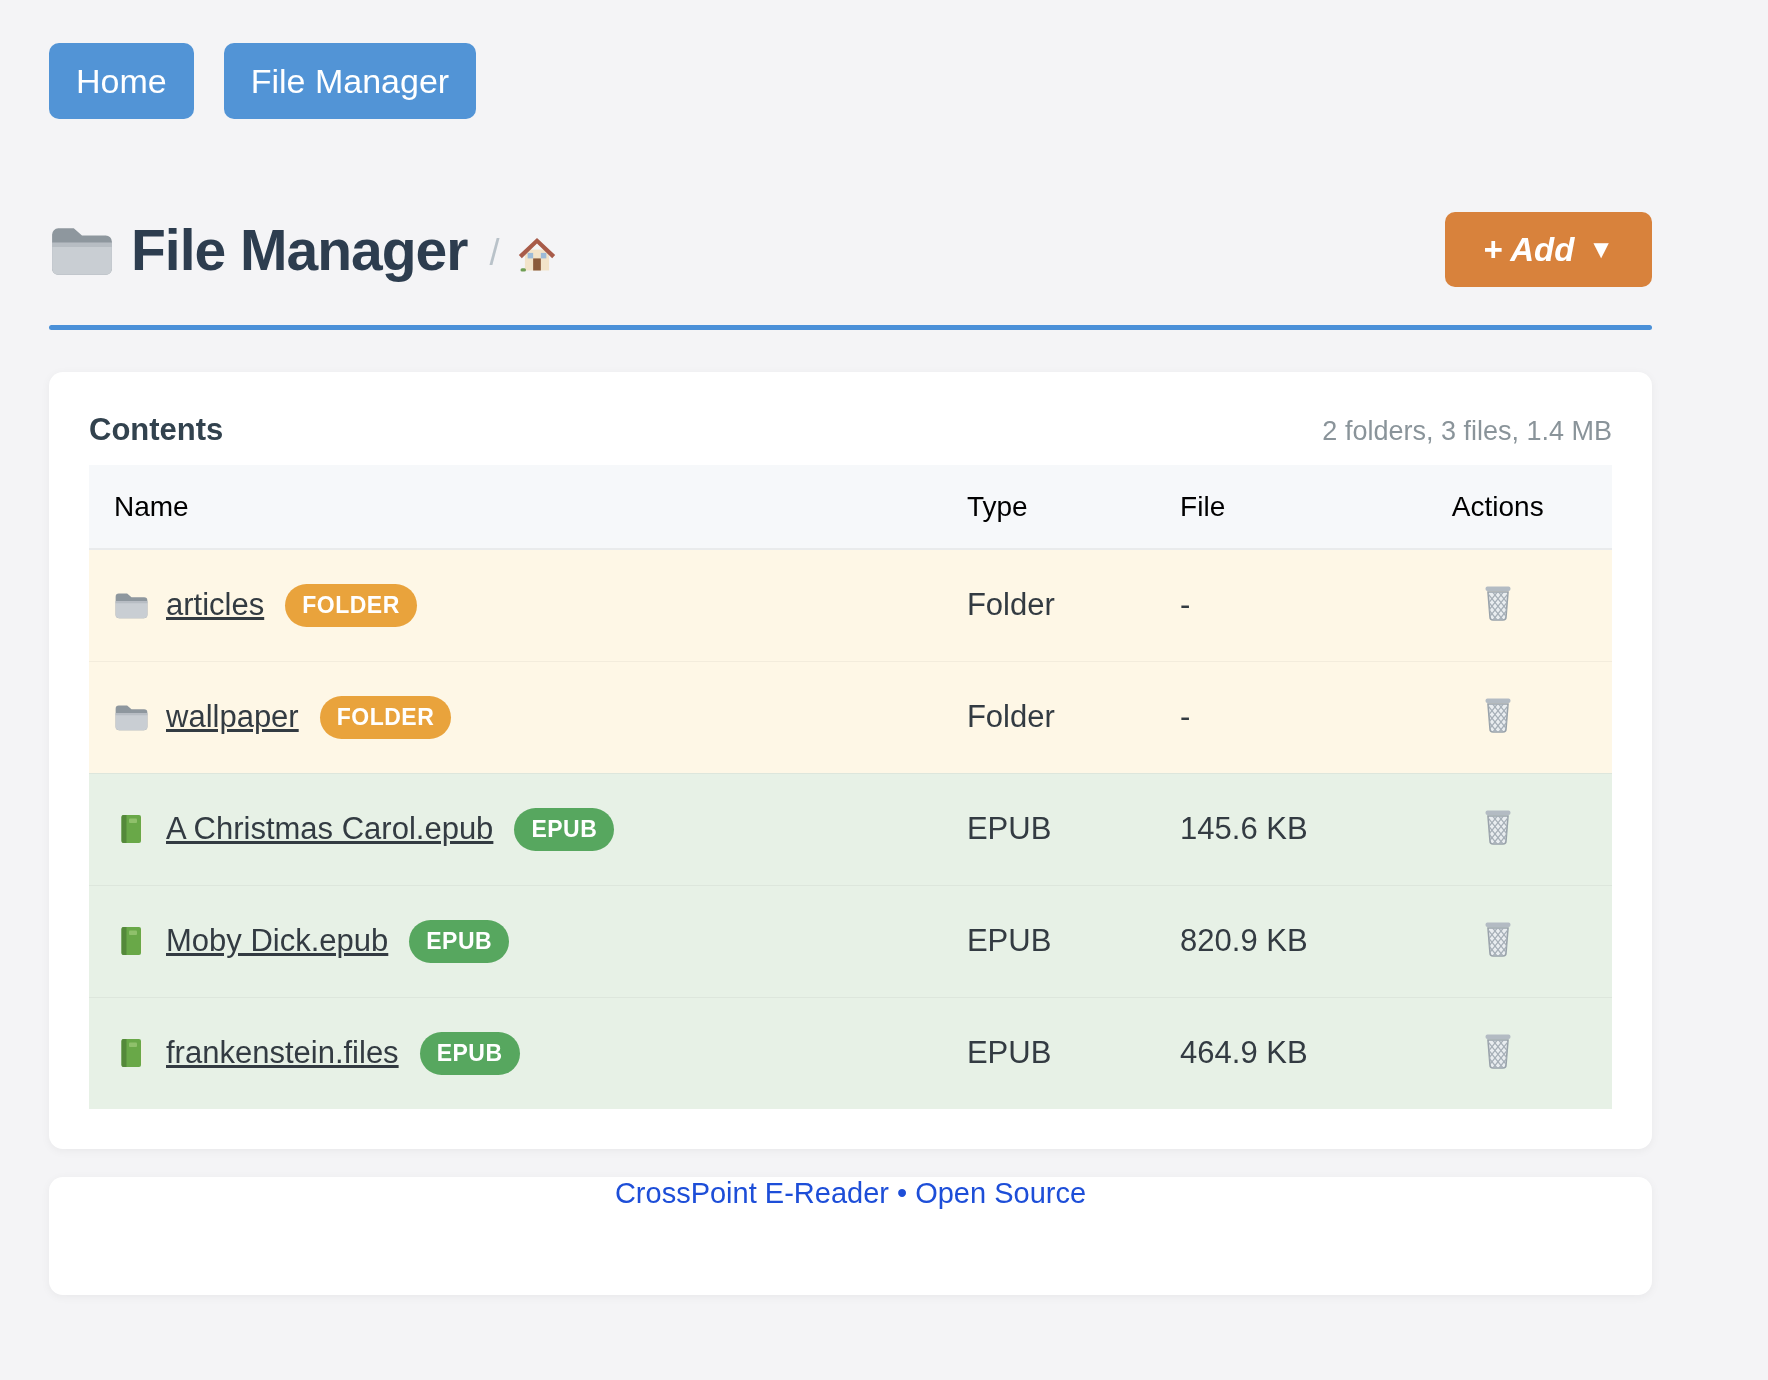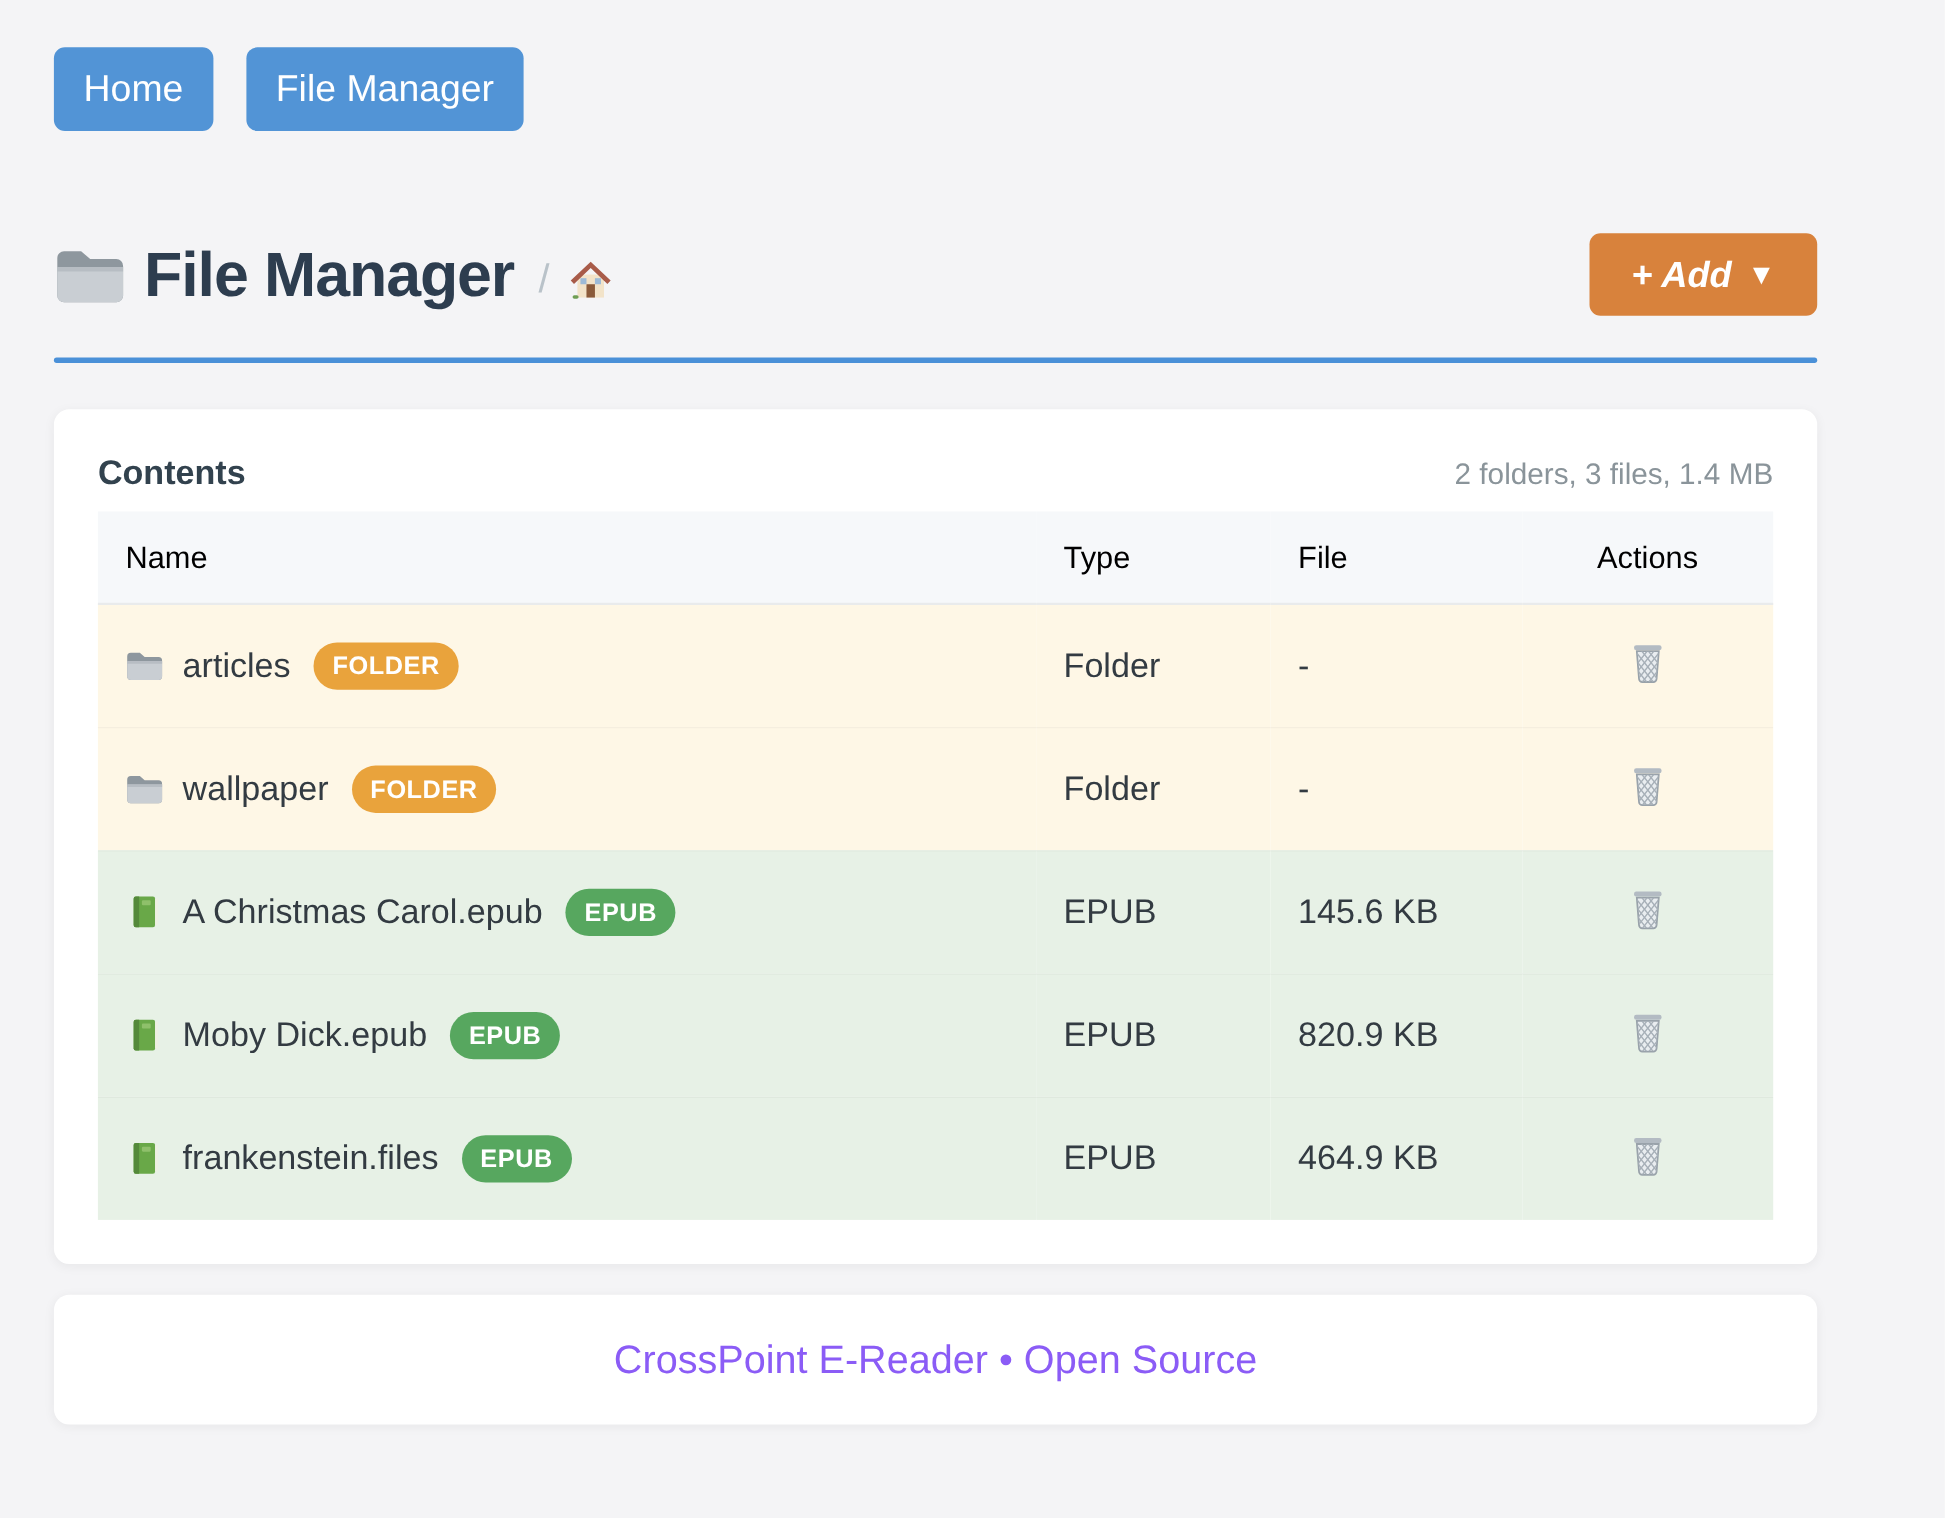--- a/index.html
+++ b/index.html
@@ -75,37 +75,37 @@
   tbody td{
     height:112px;padding:0 0 0 25px;
     font-size:31px;color:var(--cell_color);
     border-top:1px solid rgba(0,0,0,0.045);
   }
   tbody tr:first-child td{border-top:none;}
   tr.row-folder td{background:var(--folder_row_bg);}
   tr.row-epub td{background:var(--epub_row_bg);margin-top:45px;}
   .cell-name-inner{display:flex;align-items:center;gap:17px;}
   .row-icon svg{width:35px;height:32px;display:block;}
-  .file-name{cursor:pointer;}
+  .file-name{cursor:pointer;text-decoration:underline;}
   .badge{
     font-size:23px;font-weight:700;color:#fff;
     padding:8px 17px;border-radius:999px;letter-spacing:0.5px;
     margin-left:4px;white-space:nowrap;
   }
   .badge-folder{background:var(--folder_badge);}
   .badge-epub{background:var(--epub_badge);}
   td.cell-actions{text-align:center;padding:0;}
   .trash-btn{background:none;border:none;cursor:pointer;padding:4px;}
   .trash-btn svg{width:34px;height:38px;display:block;margin:0 auto;}
 
   
   .footer-card{
     margin-top:28px;height:118px;
-    display:flex;align-items:center;justify-content:center;
-    font-size:36px;color:#8b5cf6;
+    display:flex;justify-content:center;
+    font-size:29px;color:#1d4ed8;
   }
 </style>
 </head>
 <body>
 
 <div class="container">
 
   <div class="nav">
     <button class="nav-btn">Home</button>
     <button class="nav-btn">File Manager</button>

